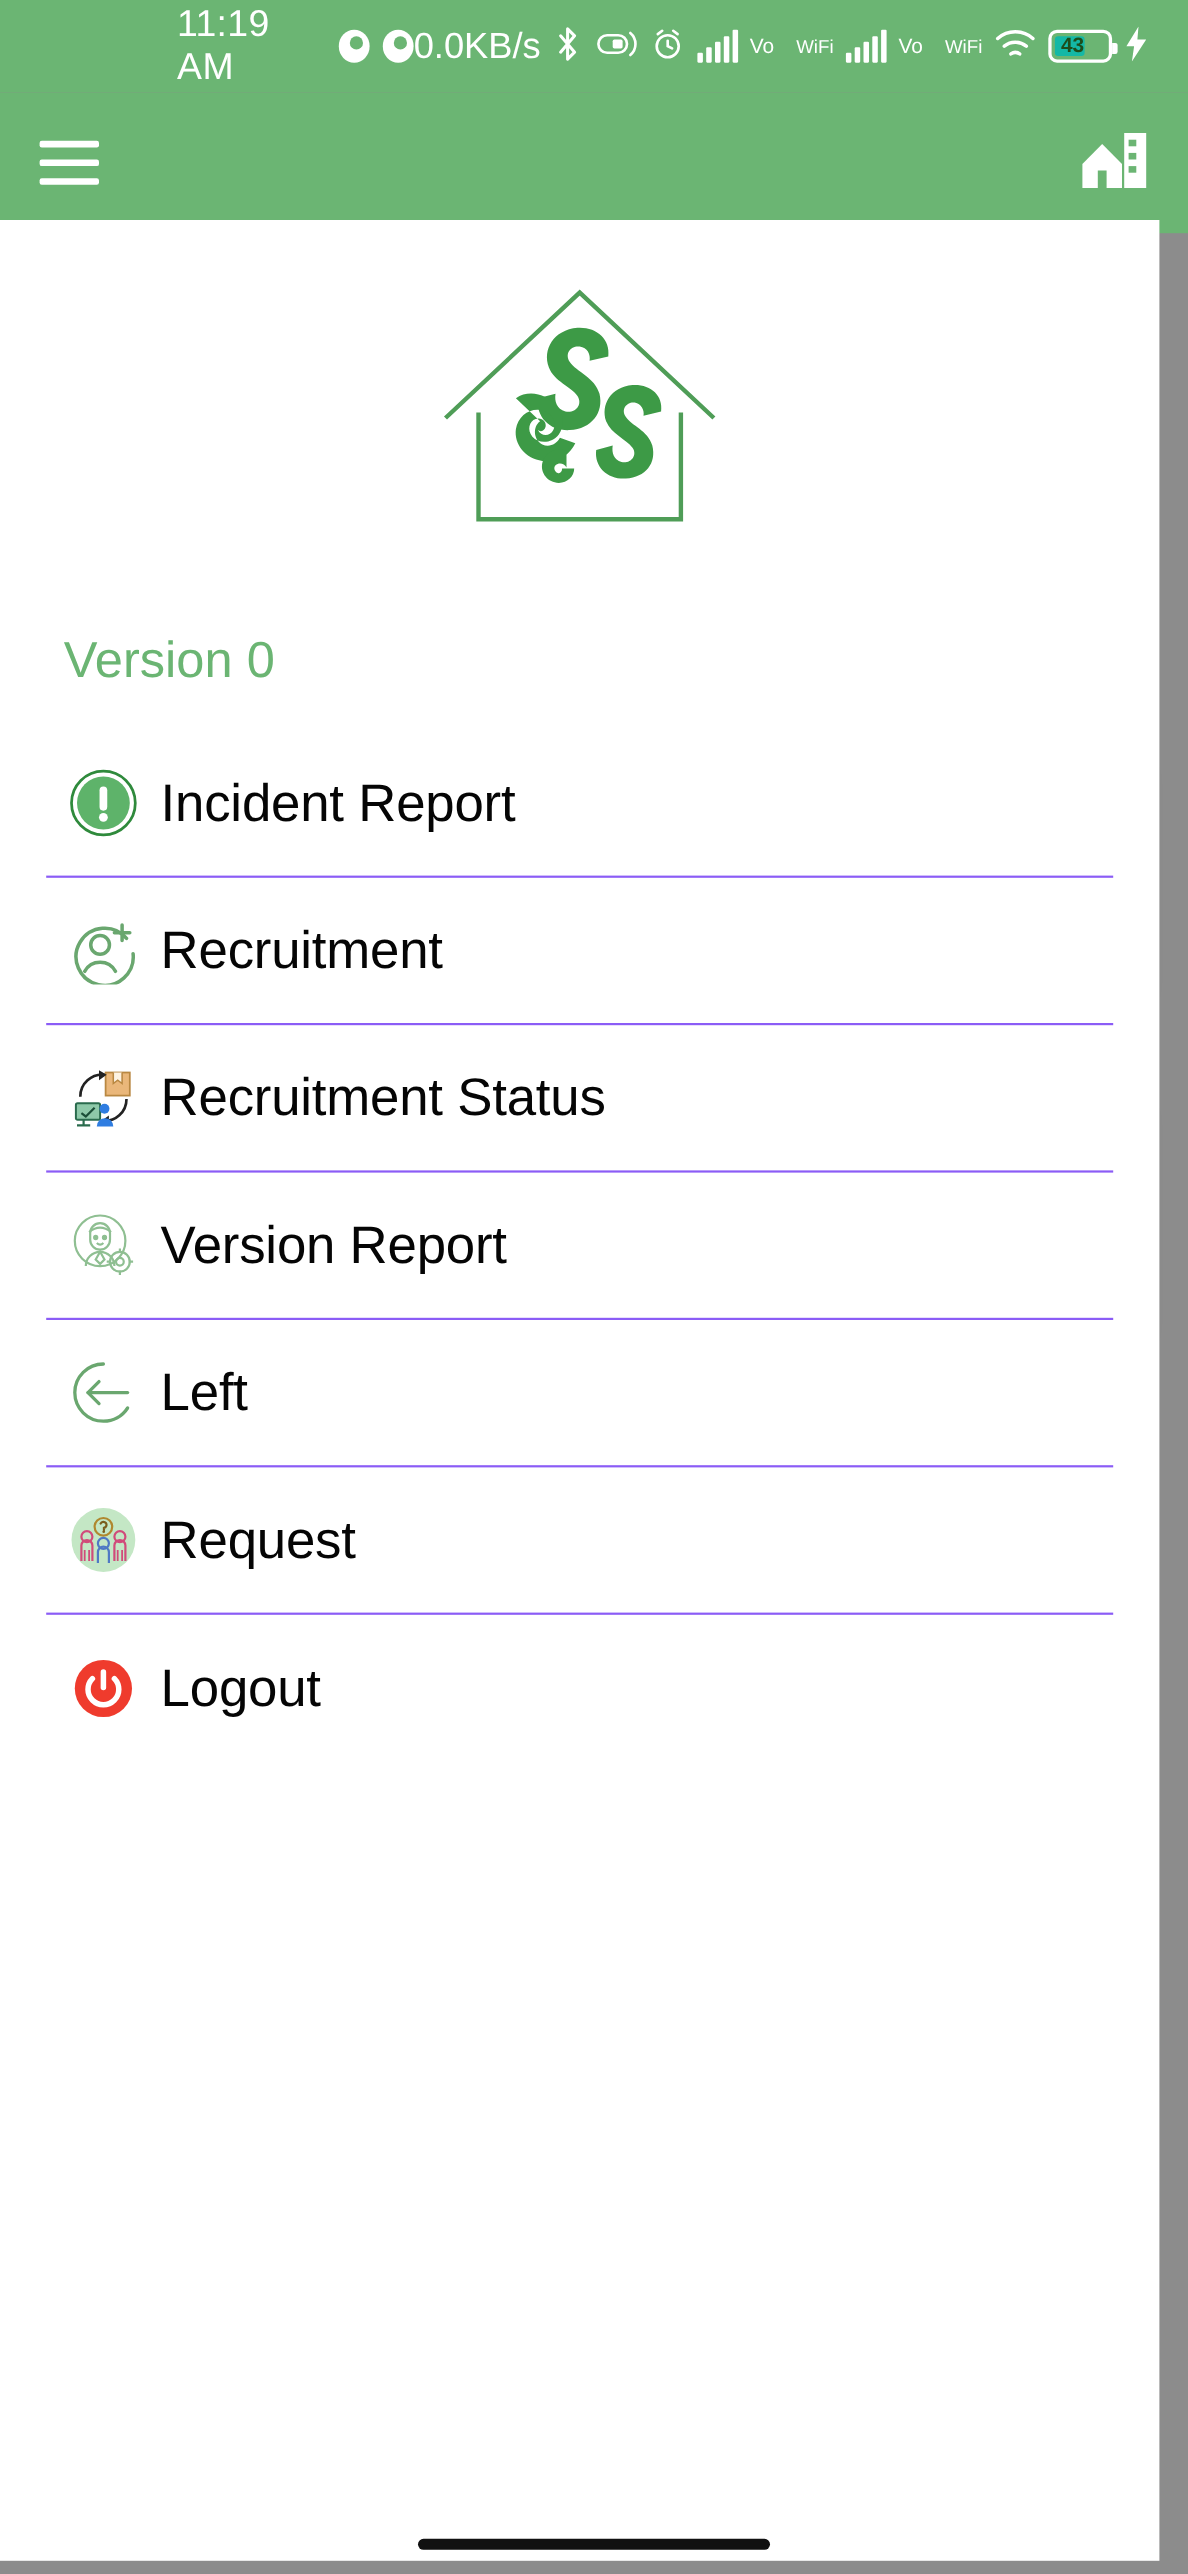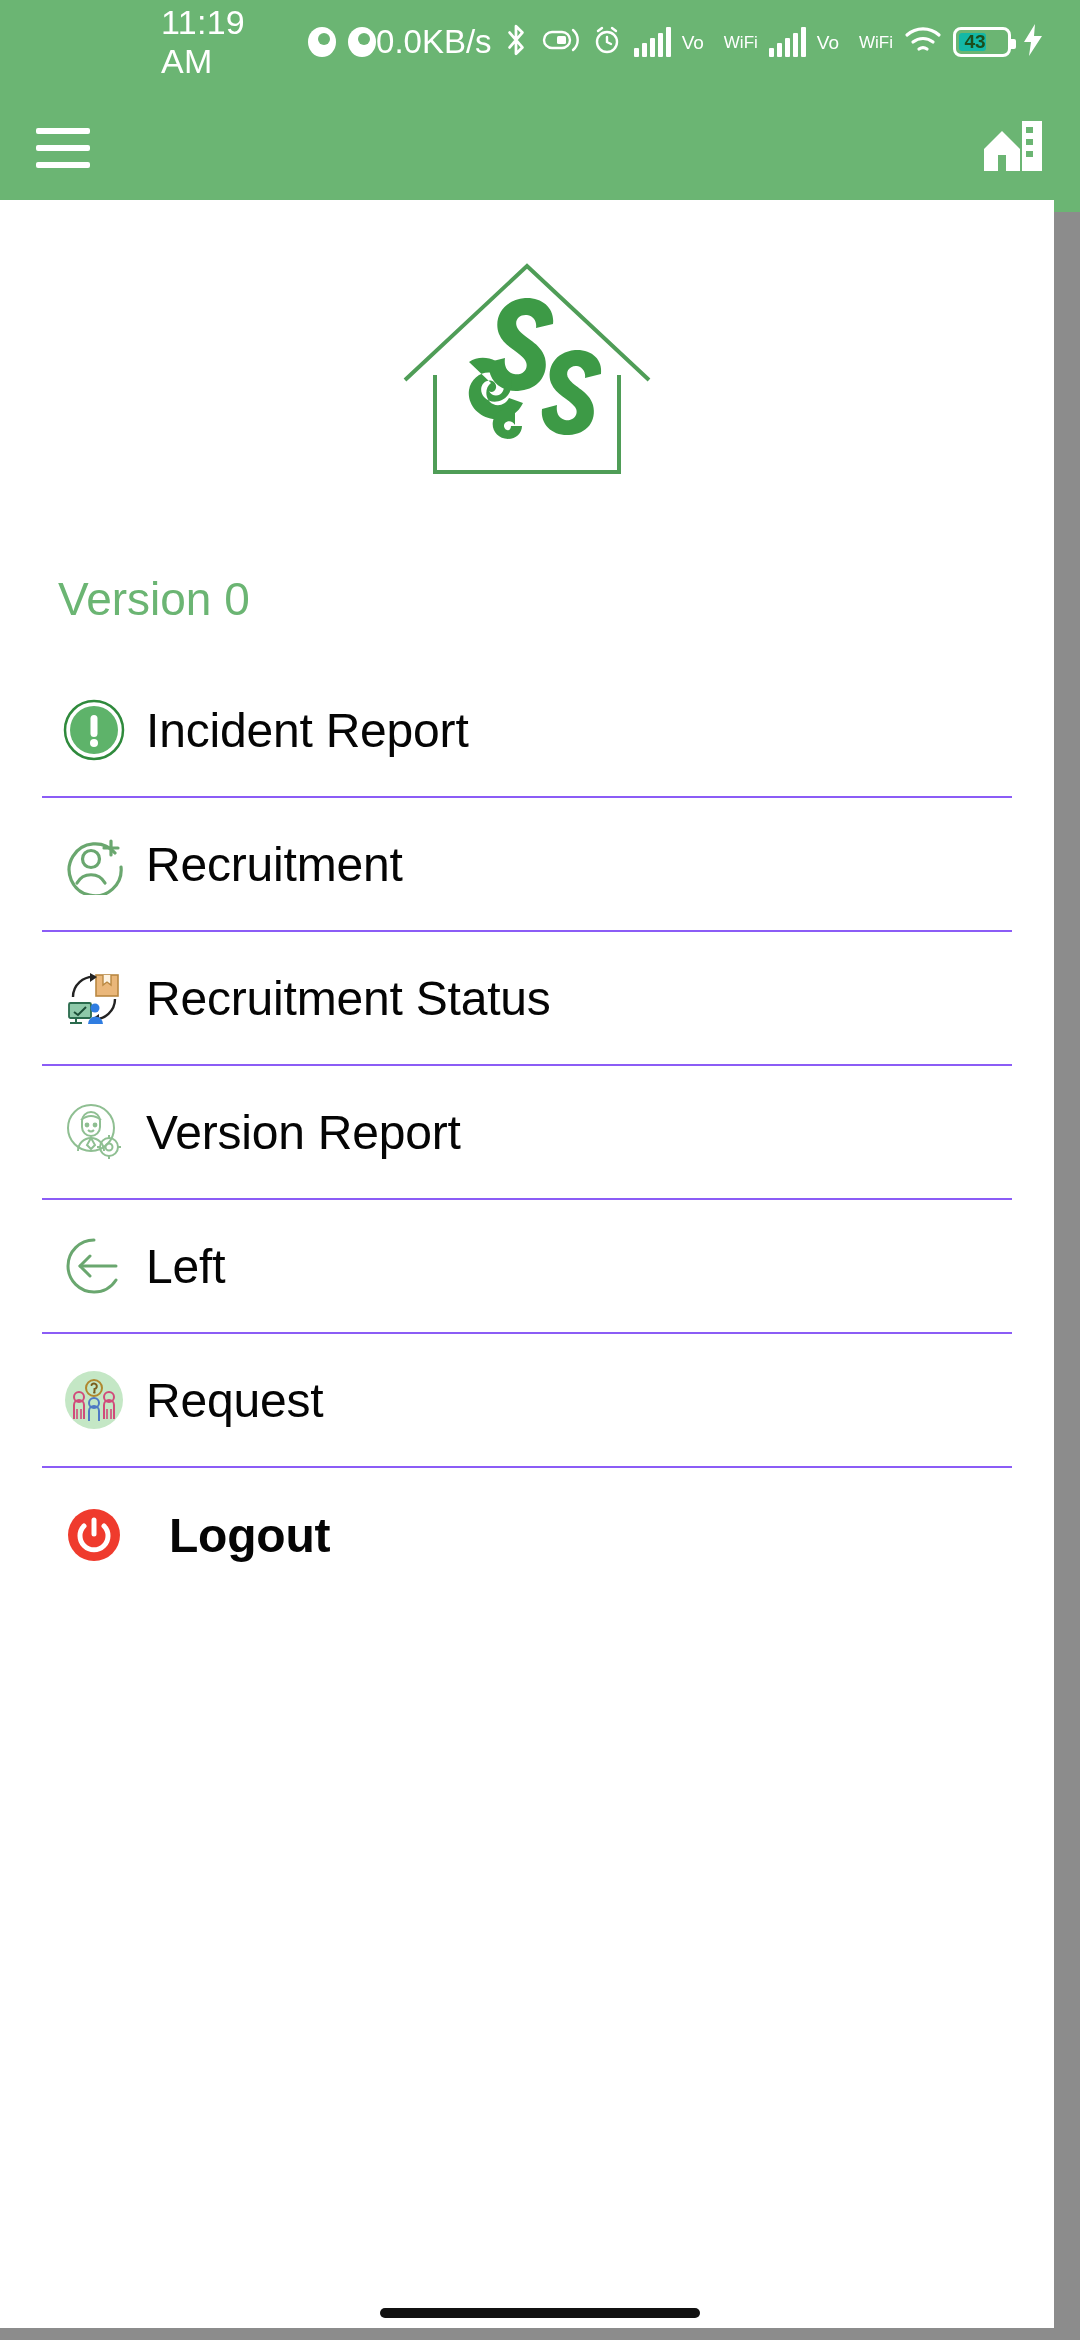--- a/index.html
+++ b/index.html
@@ -160,21 +160,21 @@
   .menu-item:last-child{ border-bottom:none; }
   .mi-icon{
     width:104px; min-width:104px;
     display:flex; align-items:center; justify-content:center;
   }
   .mi-label{
     font-size:48px;
     color:#050505;
     letter-spacing:-0.2px;
   }
-  .mi-label.bold{ font-weight:bold;margin-left:23px; }
+  .mi-label.bold{ font-weight:normal; }
 
   
   .navbar-home{
     position:absolute;
     left:50%; transform:translateX(-50%);
     bottom:22px;
     width:320px; height:10px;
     border-radius:5px;
     background:#111111;
     z-index:9;

